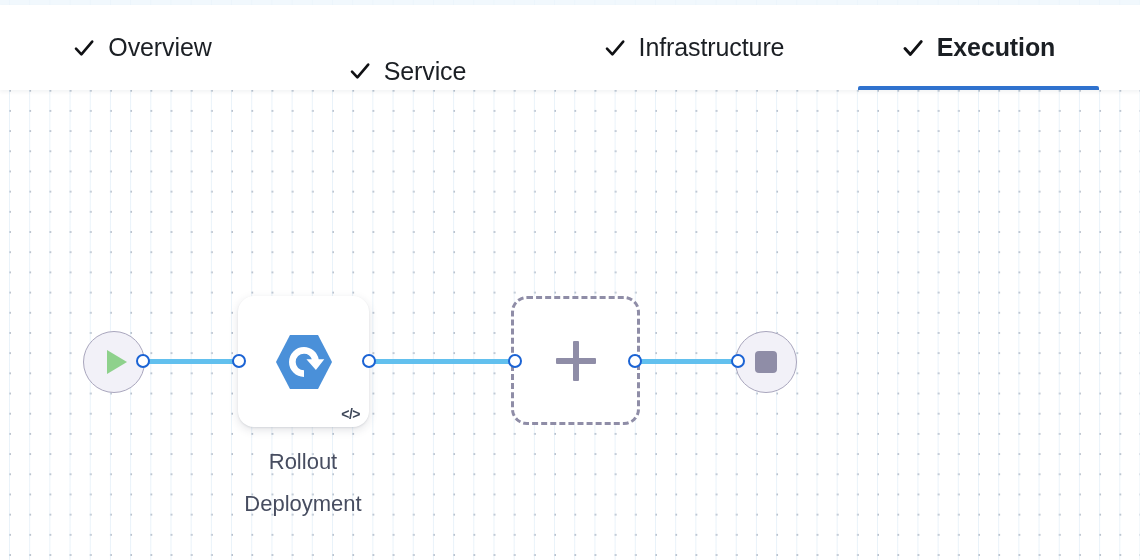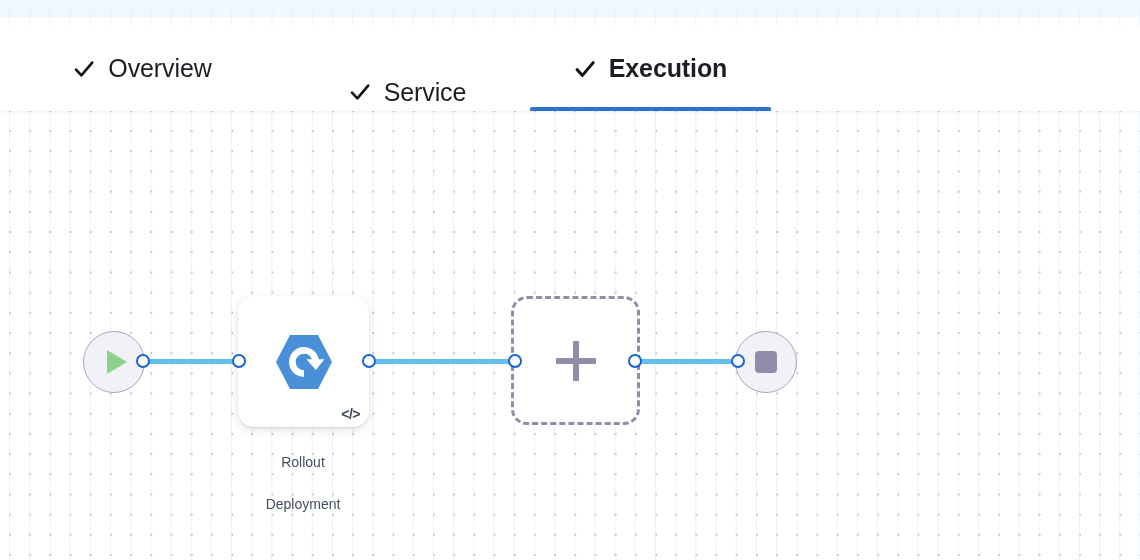--- a/index.html
+++ b/index.html
@@ -39,21 +39,21 @@
     top: 0;
     width: 1140px;
     height: 17px;
     background: rgba(236,246,252,0.75);
   }
 
   
   .tabbar {
     position: absolute;
     left: 0;
-    top: 26px;
+    top: 5px;
     width: 1140px;
     height: 85px;
     background: #ffffff;
     box-shadow: 0 2px 4px rgba(22,35,60,0.055);
     z-index: 20;
   }
   .tabs {
     position: absolute;
     left: 0;
     top: 0;
@@ -206,21 +206,21 @@
     background: #8f8da7;
     border-radius: 1px;
   }
   .plus:before { left: 0; top: 17px; width: 40px; height: 6px; }
   .plus:after  { top: 0; left: 17px; height: 40px; width: 6px; }
 
   
   .node-label {
     position: absolute;
     text-align: center;
-    font-size: 14px;
+    font-size: 22px;
     line-height: 42px;
     color: #474d60;
     white-space: pre-line;
     user-select: none;
   }
 </style>
 </head>
 <body>
 
 <div id="app">
@@ -282,20 +282,29 @@
       <div class="tab" style="width:245px;margin-top:47px;">
         <span class="check">
           <svg viewBox="0 0 22 22" xmlns="http://www.w3.org/2000/svg">
             <path d="M3 11.6 L8.4 17.4 L19.2 4.6" stroke="#101114" stroke-width="2.6" fill="none" stroke-linecap="round" stroke-linejoin="round"></path>
           </svg>
         </span>
         <span class="tab-label">Service</span>
         <span class="underline"></span>
       </div>
 
+      <div class="tab" style="width:328px;">
+        <span class="check">
+          <svg viewBox="0 0 22 22" xmlns="http://www.w3.org/2000/svg">
+            <path d="M3 11.6 L8.4 17.4 L19.2 4.6" stroke="#101114" stroke-width="2.6" fill="none" stroke-linecap="round" stroke-linejoin="round"></path>
+          </svg>
+        </span>
+        <span class="tab-label">Infrastructure</span>
+        <span class="underline"></span>
+      </div>
 
       <div class="tab active" style="width:241px;">
         <span class="check">
           <svg viewBox="0 0 22 22" xmlns="http://www.w3.org/2000/svg">
             <path d="M3 11.6 L8.4 17.4 L19.2 4.6" stroke="#101114" stroke-width="3.0" fill="none" stroke-linecap="round" stroke-linejoin="round"></path>
           </svg>
         </span>
         <span class="tab-label">Execution</span>
         <span class="underline"></span>
       </div>

